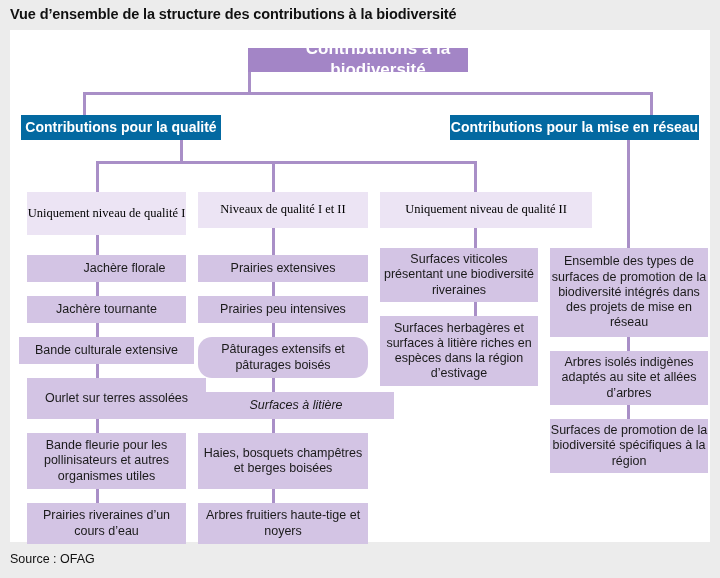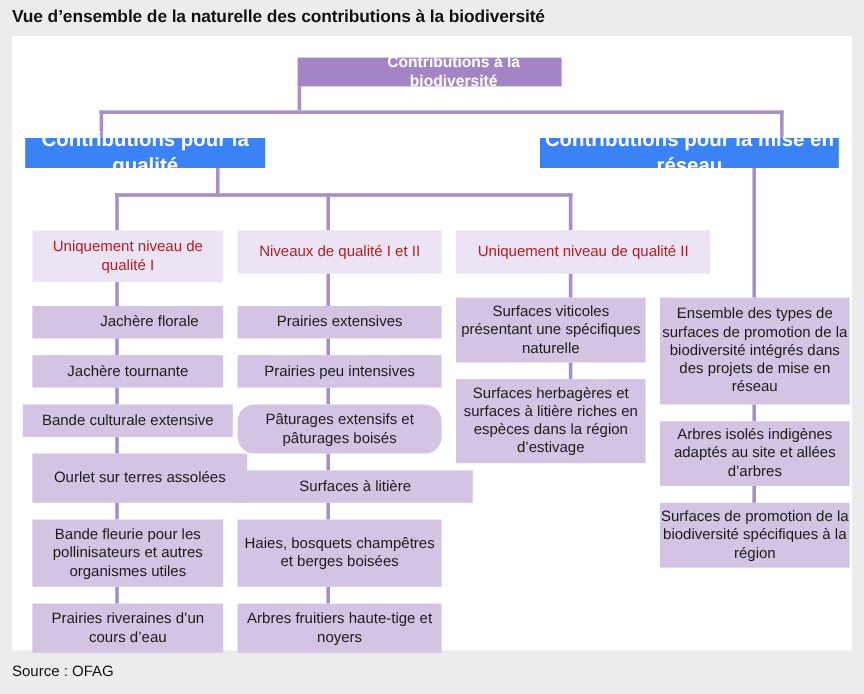--- a/index.html
+++ b/index.html
@@ -59,35 +59,36 @@
     justify-content: center;
     text-align: center;
     line-height: 1.22;
     z-index: 3;
   }
 
   .box-root {
     background: #a385c6;
     color: #ffffff;
     font-weight: bold;
-    font-size: 13px;
+    font-size: 17px;
     padding-left: 40px;
   }
 
   .box-l2 {
-    background: #3b82f6;
+    background: #0369a1;
     color: #ffffff;
     font-weight: bold;
-    font-size: 17px;
+    font-size: 14px;
   }
 
   .box-head {
     background: #ece4f4;
-    color: #b91c1c;
+    color: #000000;
     font-size: 12.5px;
+    font-family: Liberation Serif, serif;
   }
 
   .box-item {
     background: #d3c4e4;
     color: #1a1a1a;
     font-size: 12.5px;
   }
 
   
   .line {
@@ -96,21 +97,21 @@
     z-index: 1;
   }
   .vline { width: 3px; }
   .hline { height: 3px; }
 </style>
 </head>
 <body>
 
 <div class="page">
 
-  <div class="page-title">Vue d’ensemble de la naturelle des contributions à la biodiversité</div>
+  <div class="page-title">Vue d’ensemble de la structure des contributions à la biodiversité</div>
 
   <div class="canvas">
 
     <div class="line vline" style="left:238px; top:42px; height:20px;"></div>
 
     <div class="line hline" style="left:73px; top:62px; width:570px;"></div>
 
     <div class="line vline" style="left:73px; top:62px; height:23px;"></div>
 
     <div class="line vline" style="left:640px; top:62px; height:23px;"></div>
@@ -185,36 +186,36 @@
 
     <div class="box box-item" style="left:188px; top:225px; width:170px; height:27px;">
       <span>Prairies extensives</span>
     </div>
     <div class="box box-item" style="left:188px; top:266px; width:170px; height:27px;">
       <span>Prairies peu intensives</span>
     </div>
     <div class="box box-item" style="left:188px; top:307px; width:170px; height:41px;border-radius:14px;">
       <span>Pâturages extensifs et pâturages boisés</span>
     </div>
-    <div class="box box-item" style="left:188px; top:362px; width:196px; height:27px;">
+    <div class="box box-item" style="left:188px; top:362px; width:196px; height:27px;font-style:italic;">
       <span>Surfaces à litière</span>
     </div>
     <div class="box box-item" style="left:188px; top:403px; width:170px; height:56px;">
       <span>Haies, bosquets champêtres et berges boisées</span>
     </div>
     <div class="box box-item" style="left:188px; top:473px; width:170px; height:41px;">
       <span>Arbres fruitiers haute-tige et noyers</span>
     </div>
 
     <div class="box box-head" style="left:370px; top:162px; width:212px; height:36px;">
       <span>Uniquement niveau de qualité II</span>
     </div>
 
     <div class="box box-item" style="left:370px; top:218px; width:158px; height:54px;">
-      <span>Surfaces viticoles présentant une spécifiques naturelle</span>
+      <span>Surfaces viticoles présentant une biodiversité riveraines</span>
     </div>
     <div class="box box-item" style="left:370px; top:286px; width:158px; height:70px;">
       <span>Surfaces herbagères et surfaces à litière riches en espèces dans la région d’estivage</span>
     </div>
 
     <div class="box box-item" style="left:540px; top:218px; width:158px; height:89px;">
       <span>Ensemble des types de surfaces de promotion de la biodiversité intégrés dans des projets de mise en réseau</span>
     </div>
     <div class="box box-item" style="left:540px; top:321px; width:158px; height:54px;">
       <span>Arbres isolés indigènes adaptés au site et allées d’arbres</span>

